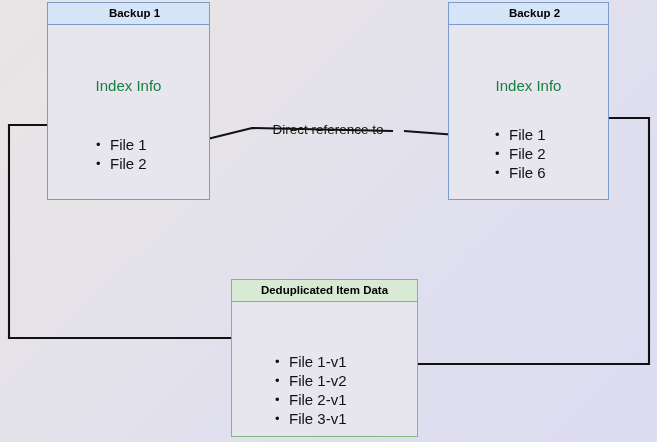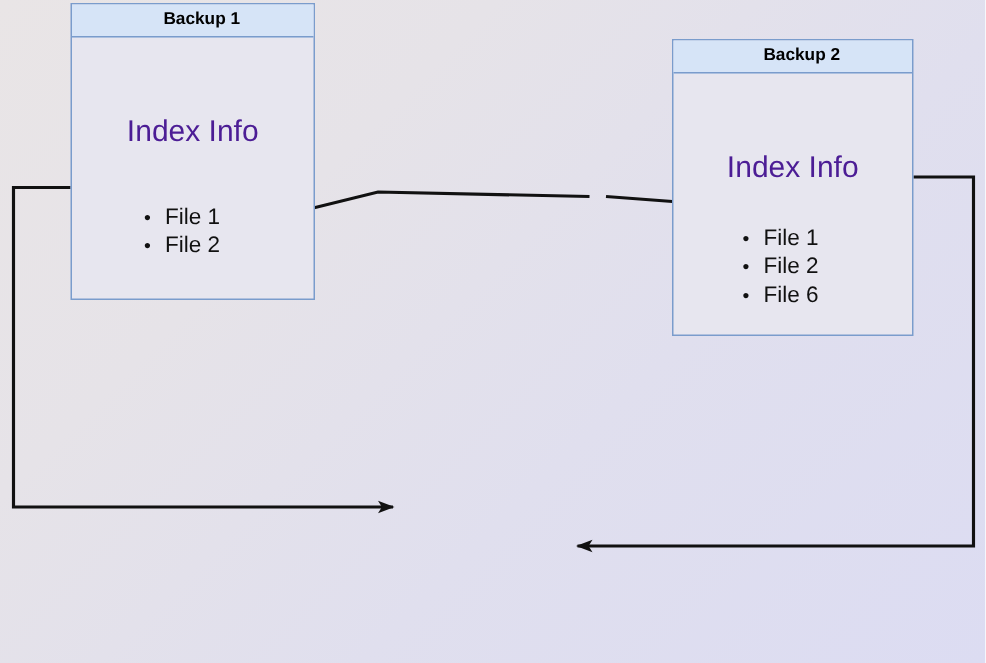--- a/index.html
+++ b/index.html
@@ -65,22 +65,22 @@
   }
   .box-body {
     position: relative;
     width: 100%;
   }
   .index-title {
     position: absolute;
     left: 0;
     right: 0;
     text-align: center;
-    font-size: 20px;
-    color: #4c1d95;
+    font-size: 15px;
+    color: #15803d;
   }
   .file-list {
     position: absolute;
     margin: 0;
     padding: 0;
     list-style: none;
   }
   .file-list li {
     font-size: 15px;
     color: #111;
@@ -93,21 +93,21 @@
     content: "\2022";
     position: absolute;
     left: 0;
     top: 0;
     font-size: 13px;
     line-height: 19px;
   }
 
   
   #backup1-box { left: 47px; top: 2px; width: 163px; height: 198px; }
-  #backup2-box { left: 448px; top: 2px; width: 161px; height: 198px; margin-top: 24px; }
+  #backup2-box { left: 448px; top: 2px; width: 161px; height: 198px; }
   #dedup-box   { left: 231px; top: 279px; width: 187px; height: 158px; }
 
   #backup1-box .index-title { top: 52px; }
   #backup2-box .index-title { top: 52px; }
   #backup1-box .file-list { left: 48px; top: 110px; }
   #backup2-box .file-list { left: 46px; top: 100px; }
   #dedup-box   .file-list { left: 43px; top: 50px; }
 
   
   #center-label {
@@ -160,17 +160,29 @@
     <div class="box-body">
       <div class="index-title">Index Info</div>
       <ul class="file-list">
         <li>File 1</li>
         <li>File 2</li>
         <li>File 6</li>
       </ul>
     </div>
   </div>
 
+  <div class="box green" id="dedup-box">
+    <div class="box-header">Deduplicated Item Data</div>
+    <div class="box-body">
+      <ul class="file-list">
+        <li>File 1-v1</li>
+        <li>File 1-v2</li>
+        <li>File 2-v1</li>
+        <li>File 3-v1</li>
+      </ul>
+    </div>
+  </div>
 
   <div id="center-label">
+    <div>Direct reference to</div>
   </div>
 
 </div>
 
 </body></html>

